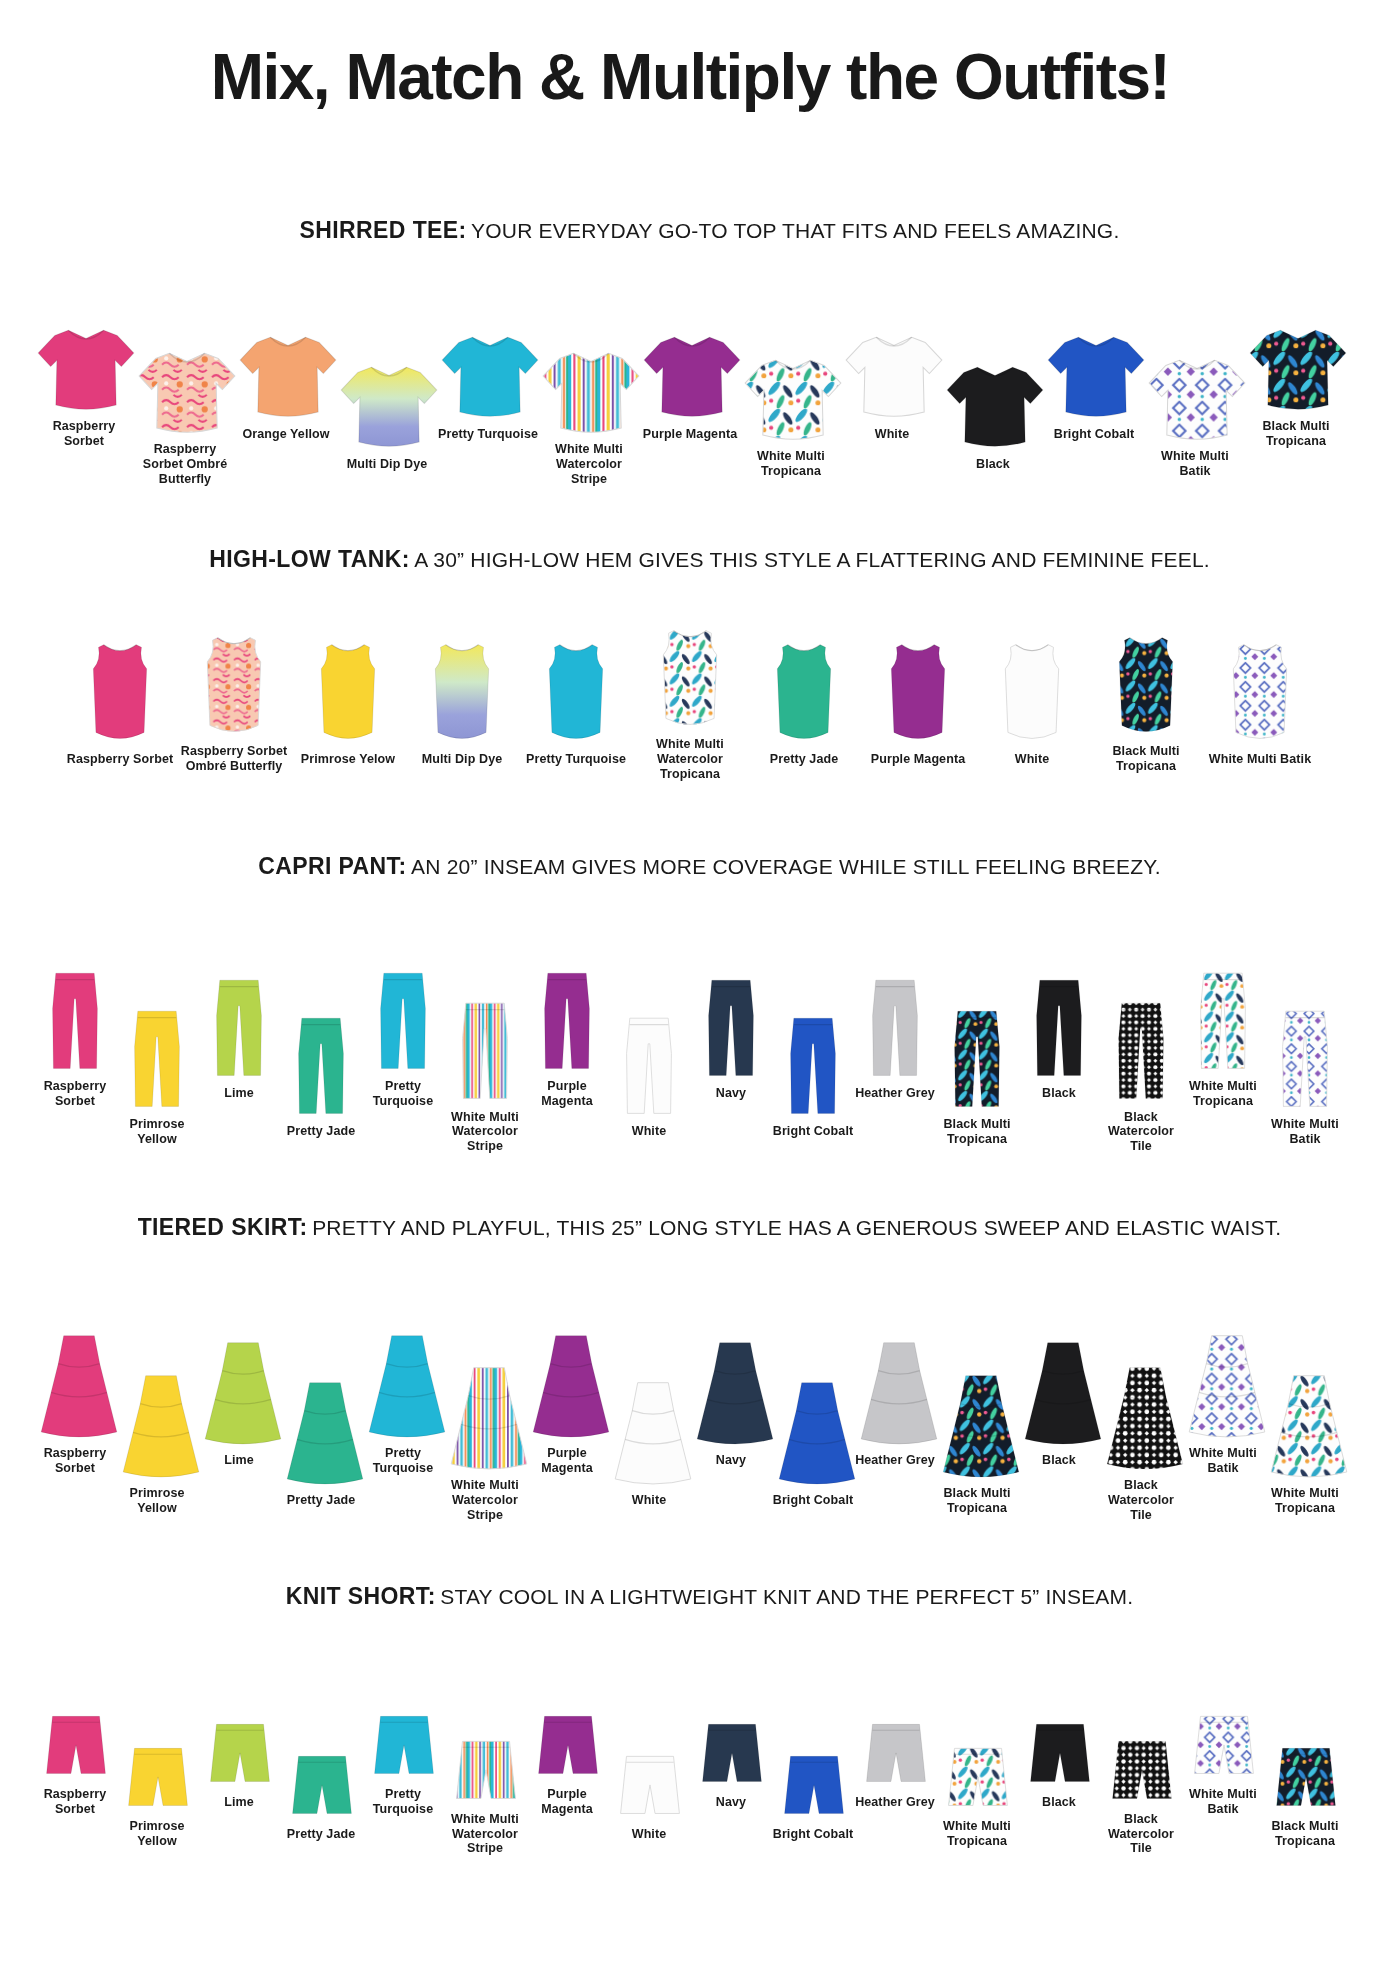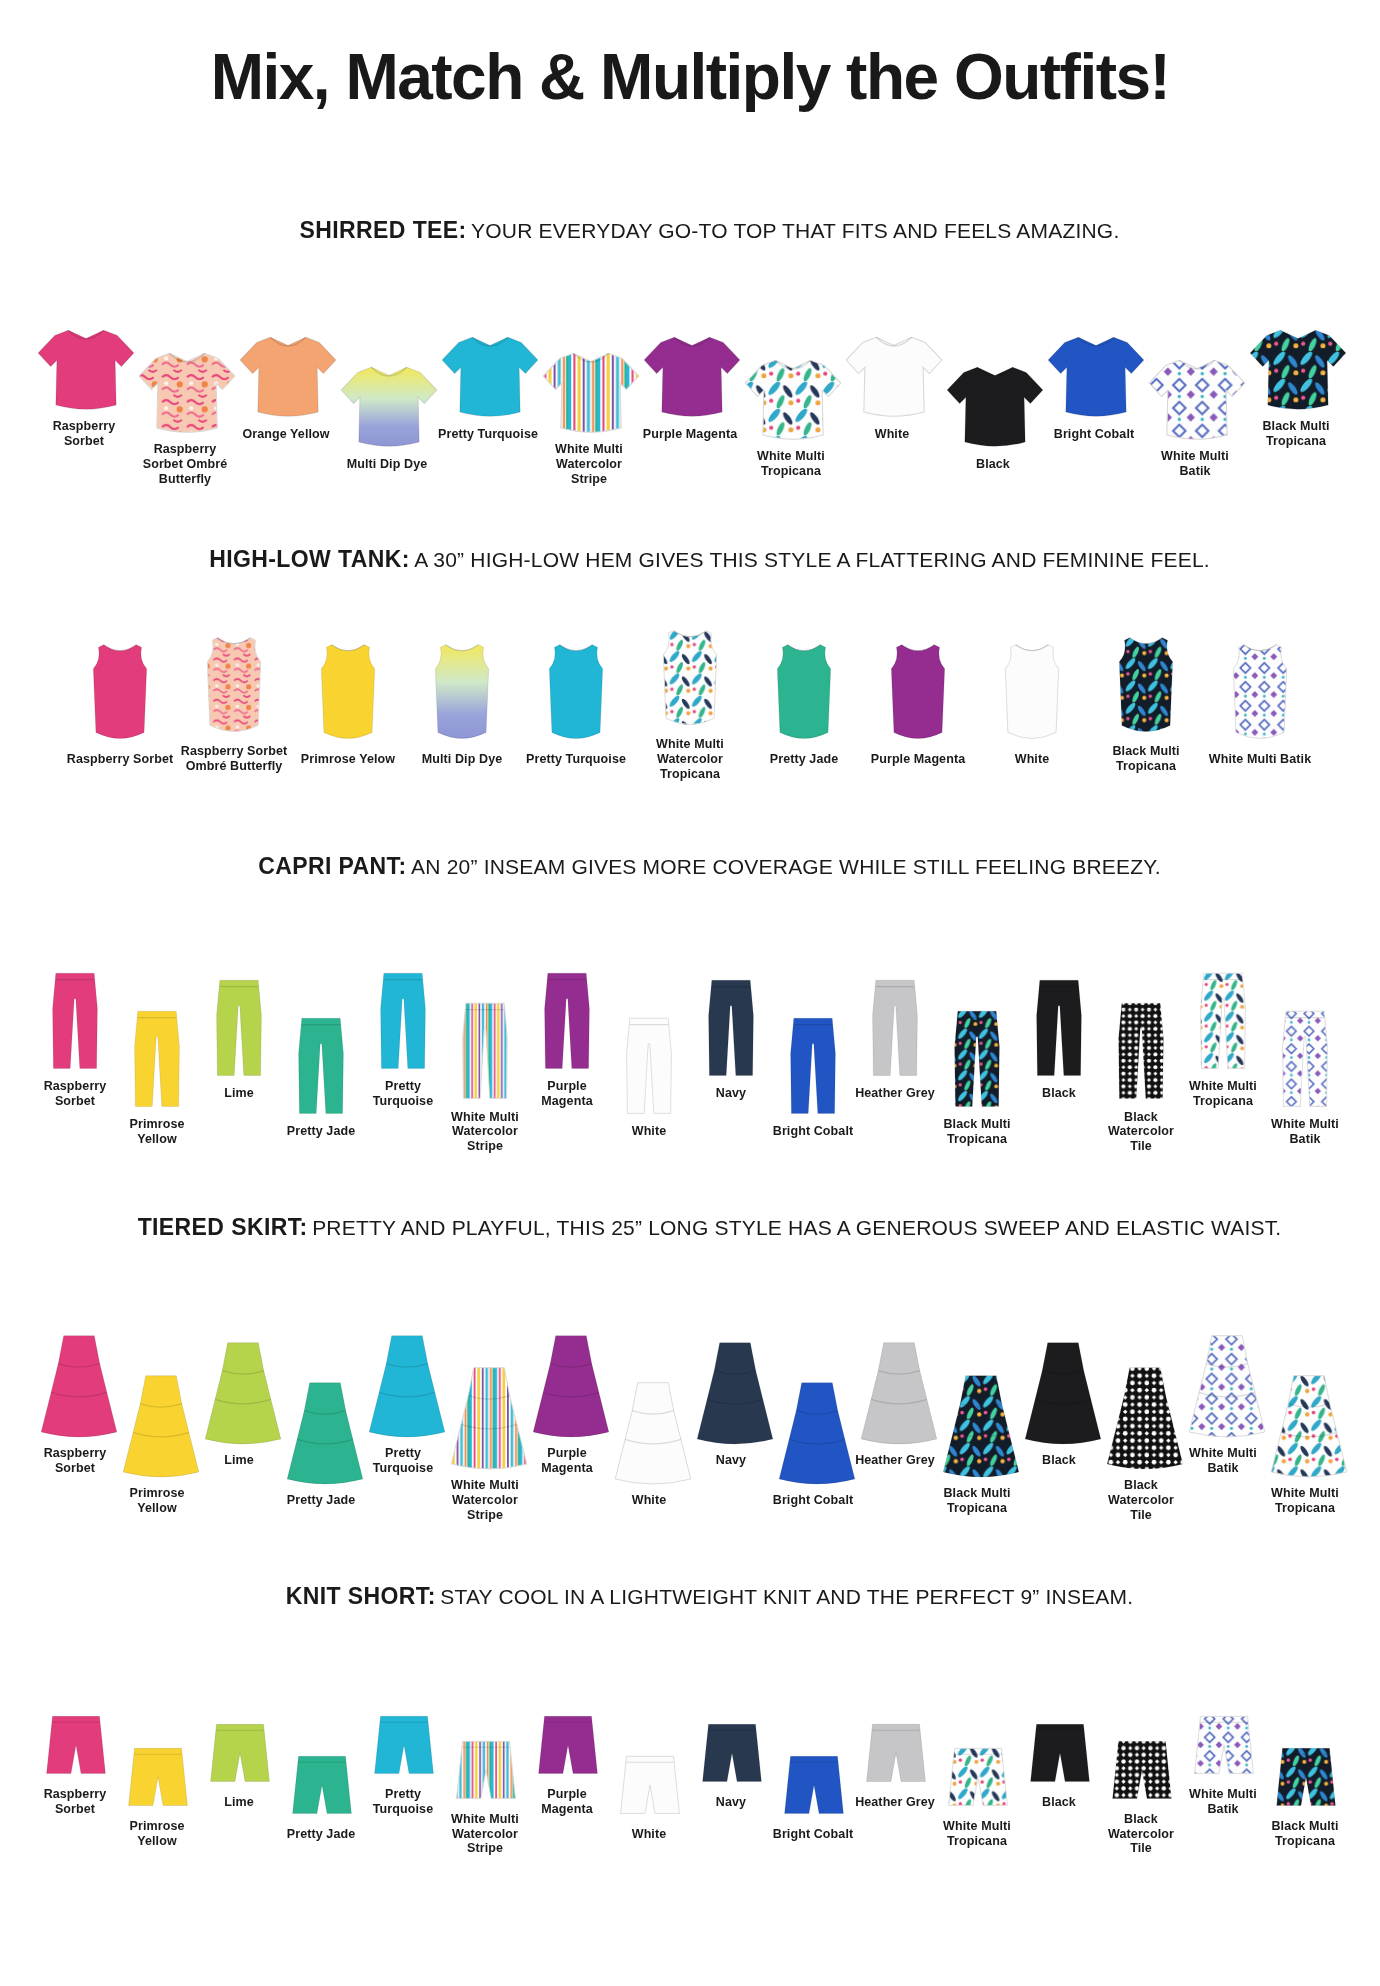--- a/index.html
+++ b/index.html
@@ -652,21 +652,21 @@
             </svg>
           </div>
           <figcaption class="label">White Multi Tropicana</figcaption>
         </figure>
       </div>
   </div>
 
   <div class="section sec-short">
     <div class="sec-header">
       <span class="sec-name">KNIT SHORT:</span>
-      <span class="sec-desc">STAY COOL IN A LIGHTWEIGHT KNIT AND THE PERFECT 9” INSEAM.</span>
+      <span class="sec-desc">STAY COOL IN A LIGHTWEIGHT KNIT AND THE PERFECT 5” INSEAM.</span>
     </div>
     <div class="row product-row">
         <figure class="item">
           <div class="garment">
             <svg viewBox="0 0 100 80" xmlns="http://www.w3.org/2000/svg">
               <path d="M22 4 H78 L85 72 H56 L50 38 L44 72 H15 Z" fill="#E23C7C" stroke="rgba(0,0,0,0.12)" stroke-width="1"></path>
               <path d="M22 11 H78" fill="none" stroke="rgba(0,0,0,0.13)" stroke-width="1.4"></path>
             </svg>
           </div>
           <figcaption class="label">Raspberry Sorbet</figcaption>

